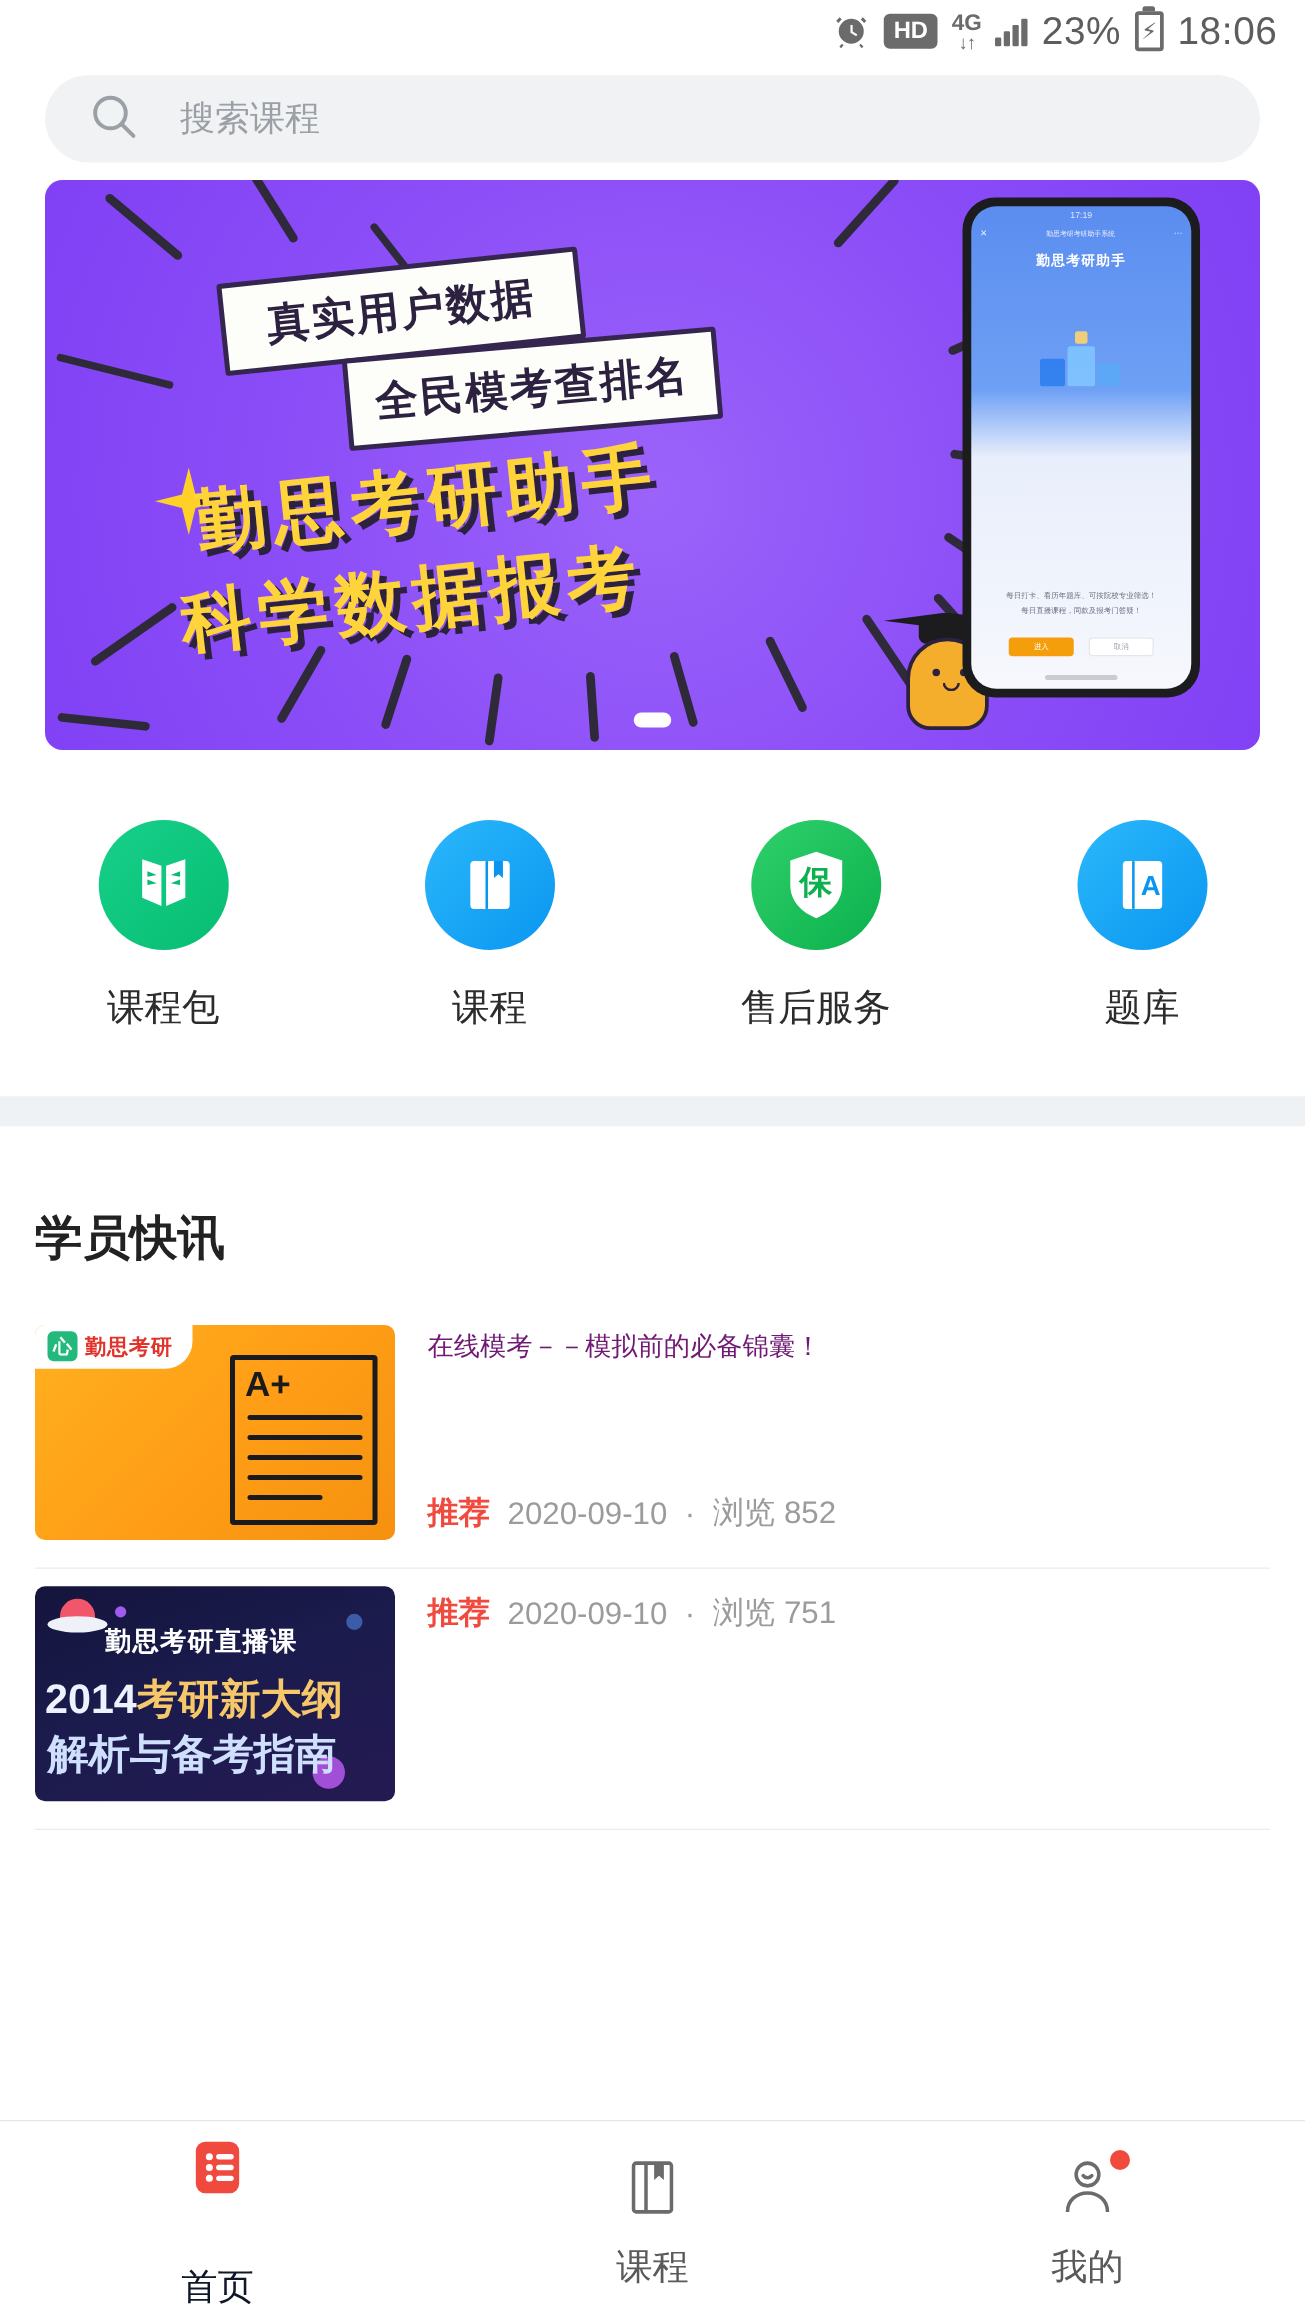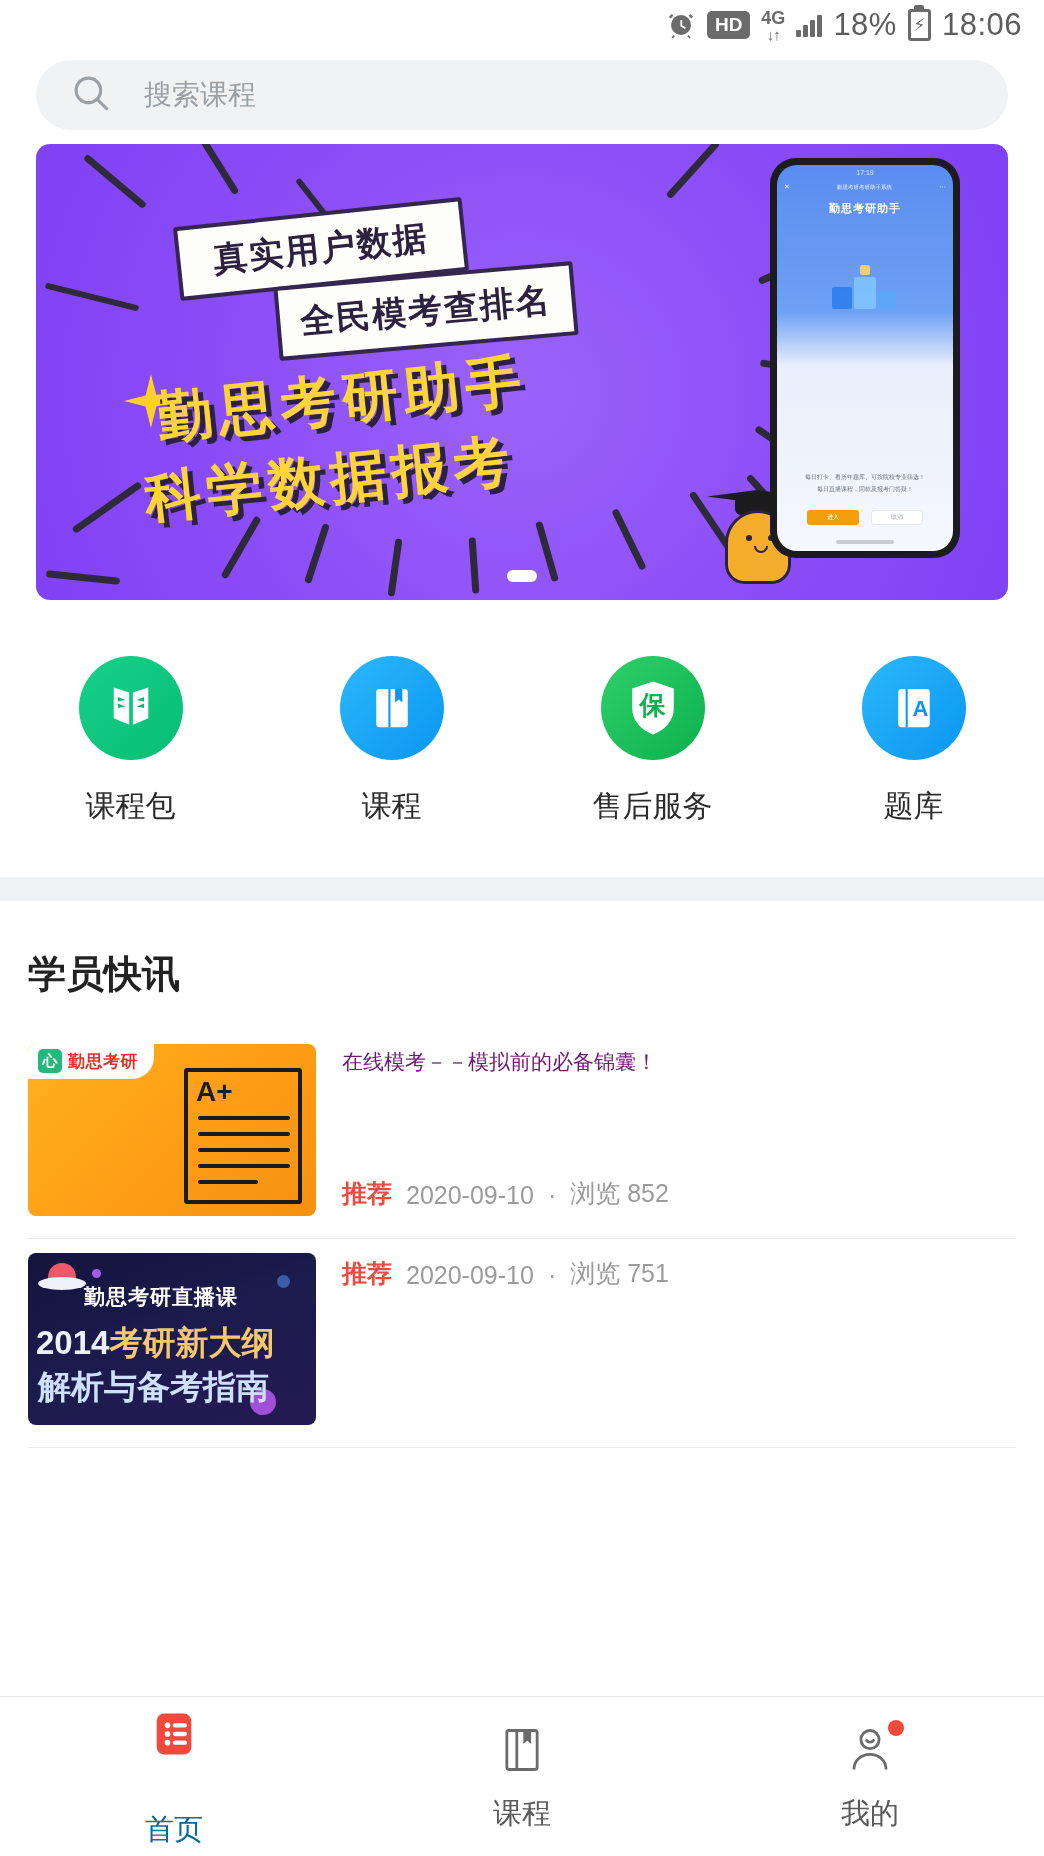--- a/index.html
+++ b/index.html
@@ -113,21 +113,21 @@
   
   .quick { display:flex; padding: 56px 0 50px; background:#fff; }
   .qa { flex:1; display:flex; flex-direction:column; align-items:center; gap:26px; }
   .qa-circle { width:104px; height:104px; border-radius:50%; display:flex;
     align-items:center; justify-content:center; }
   .qa-label { font-size:30px; color:#2c2c2c; }
 
   .divider-band { height:24px; background:#eef2f5; }
 
   
-  .news { padding: 0 28px; }
+  .news { padding: 16px 28px; }
   .news-title { font-size:38px; font-weight:700; color:#222; padding: 48px 0 30px; }
   .news-item { display:flex; gap:26px; padding: 14px 0 22px; border-bottom:1px solid #ececec; }
   .thumb { width:288px; height:172px; border-radius:8px; overflow:hidden;
     position:relative; flex:0 0 auto; }
   .news-body { flex:1; display:flex; flex-direction:column; justify-content:space-between;
     padding: 4px 0 6px; min-width:0; }
   .news-headline { font-size:21px; color:#701a75; line-height:1.35; }
   .news-meta { font-size:25px; color:#9b9b9b; display:flex; align-items:flex-end; gap:14px; }
   .rec { color:#f0493e; font-weight:700; }
 
@@ -158,21 +158,21 @@
   .t2-l1 .w { color:#eef2ff; } .t2-l1 .y { color:#f6c86a; }
   .t2-l2 { position:absolute; left:10px; top:112px; font-size:33px; font-weight:900; color:#cfe0ff; }
   .t2-dot { position:absolute; border-radius:50%; }
 
   
   .tabbar { position:absolute; left:0; bottom:0; width:1044px; height:160px;
     background:#fff; border-top:1px solid #e8e8e8; display:flex; }
   .tab { flex:1; display:flex; flex-direction:column; align-items:center;
     justify-content:center; gap:14px; }
   .tab-label { font-size:29px; color:#5a5a5a; }
-  .tab.active .tab-label { color:#0369a1;margin-top:32px; }
+  .tab.active .tab-label { color:#0f172a;margin-top:32px; }
   .tab-icon { position:relative; width:60px; height:60px; display:flex;
     align-items:center; justify-content:center; }
   .dot-badge { position:absolute; right:-4px; top:0; width:16px; height:16px;
     background:#f0493e; border-radius:50%; }
 </style>
 </head>
 <body>
 
 <div class="phone">
 
@@ -189,21 +189,21 @@
         <span class="fourg-label">4G</span>
         <span class="fourg-arrows">↓↑</span>
       </span>
     </span>
     <span class="bars">
         <i></i>
         <i></i>
         <i></i>
         <i></i>
       </span>
-    <span class="sb-text">18%</span>
+    <span class="sb-text">23%</span>
     <span class="batt">
         <span>⚡</span>
       </span>
     <span class="sb-text">18:06</span>
   </div>
 
   <div class="search-wrap">
     <div class="searchbar">
       <span>
         <svg width="42" height="42" viewBox="0 0 24 24" fill="none" stroke="#9aa0a6" stroke-width="1.8">

